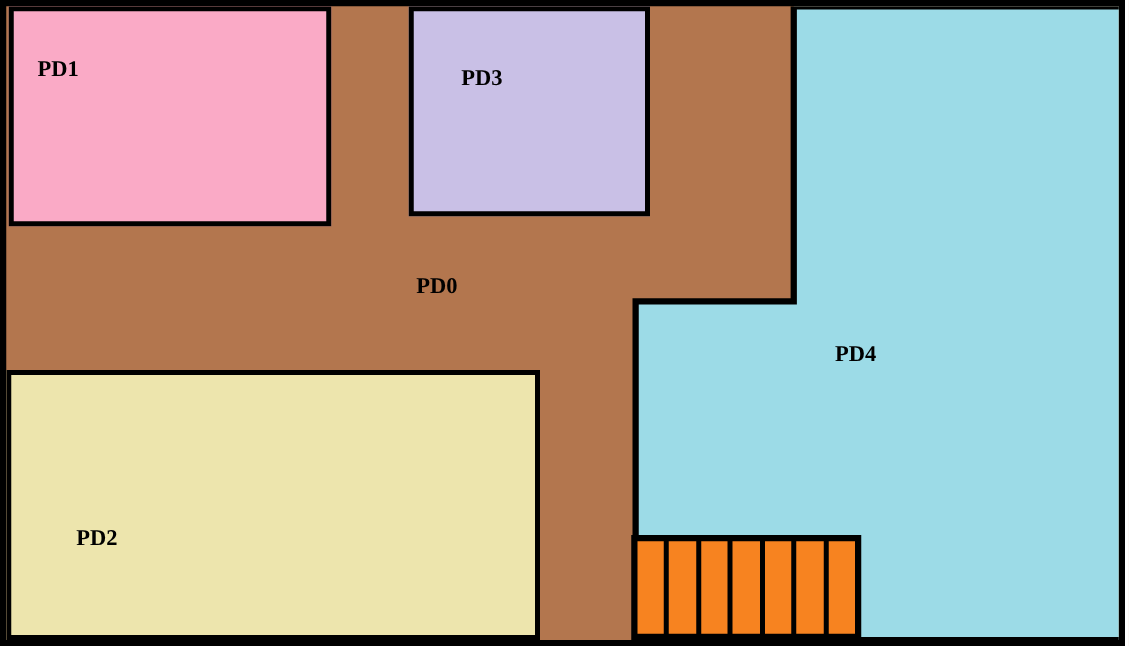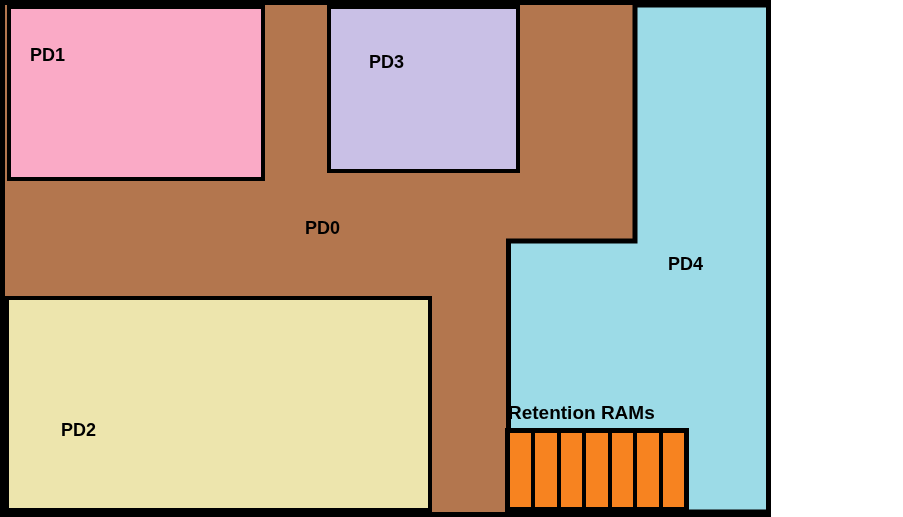--- a/index.html
+++ b/index.html
@@ -3,25 +3,26 @@
 <meta charset="utf-8">
 <style>
   html, body {
     margin: 0;
     padding: 0;
     background: #ffffff;
     font-family: "Liberation Sans", sans-serif;
   }
   .canvas {
     position: relative;
-    width: 771px;
+    width: 900px;
     height: 517px;
     box-sizing: border-box;
     border: 5px solid #000;
     overflow: hidden;
+    font-family: Liberation Serif, serif;
   }
   .pd4-svg {
     position: absolute;
     left: 0;
     top: 0;
     width: 893px;
     height: 507px;
     display: block;
   }
   .region {
@@ -47,22 +48,22 @@
   .label {
     position: absolute;
     font-weight: bold;
     font-size: 18px;
     color: #000;
     white-space: nowrap;
     line-height: 1.1;
   }
   .pd1-label  { left: 25px;  top: 41px;  }
   .pd3-label  { left: 364px; top: 48px;  }
-  .pd0-label  { left: 300px; top: 214px; }
-  .pd4-label  { left: 663px; top: 250px; }
+  .pd0-label  { left: 328px; top: 214px; }
+  .pd4-label  { left: 663px; top: 269px; }
   .pd2-label  { left: 56px;  top: 416px; }
   .rams-label { left: 503px; top: 398px; font-size: 19px; }
 </style>
 </head>
 <body>
 
 <div class="canvas" style="background: rgb(179, 118, 78); border-color: rgb(0, 0, 0);">
 
   <svg class="pd4-svg" viewBox="0 0 893 507">
     <path d="M630 0 H893 V507 H503.5 V236 H630 Z" stroke="#000000" stroke-width="5" style="fill: rgb(156, 219, 231); stroke: rgb(0, 0, 0);"></path>
@@ -82,15 +83,14 @@
       <div class="ram-bar" style="background: rgb(247, 131, 32);"></div>
       <div class="ram-bar" style="background: rgb(247, 131, 32);"></div>
       <div class="ram-bar" style="background: rgb(247, 131, 32);"></div>
     </div>
 
   <div class="label pd1-label">PD1</div>
   <div class="label pd3-label">PD3</div>
   <div class="label pd0-label">PD0</div>
   <div class="label pd4-label">PD4</div>
   <div class="label pd2-label">PD2</div>
-  <div class="label rams-label">Retention RAMs</div>
 
 </div>
 
 </body></html>

